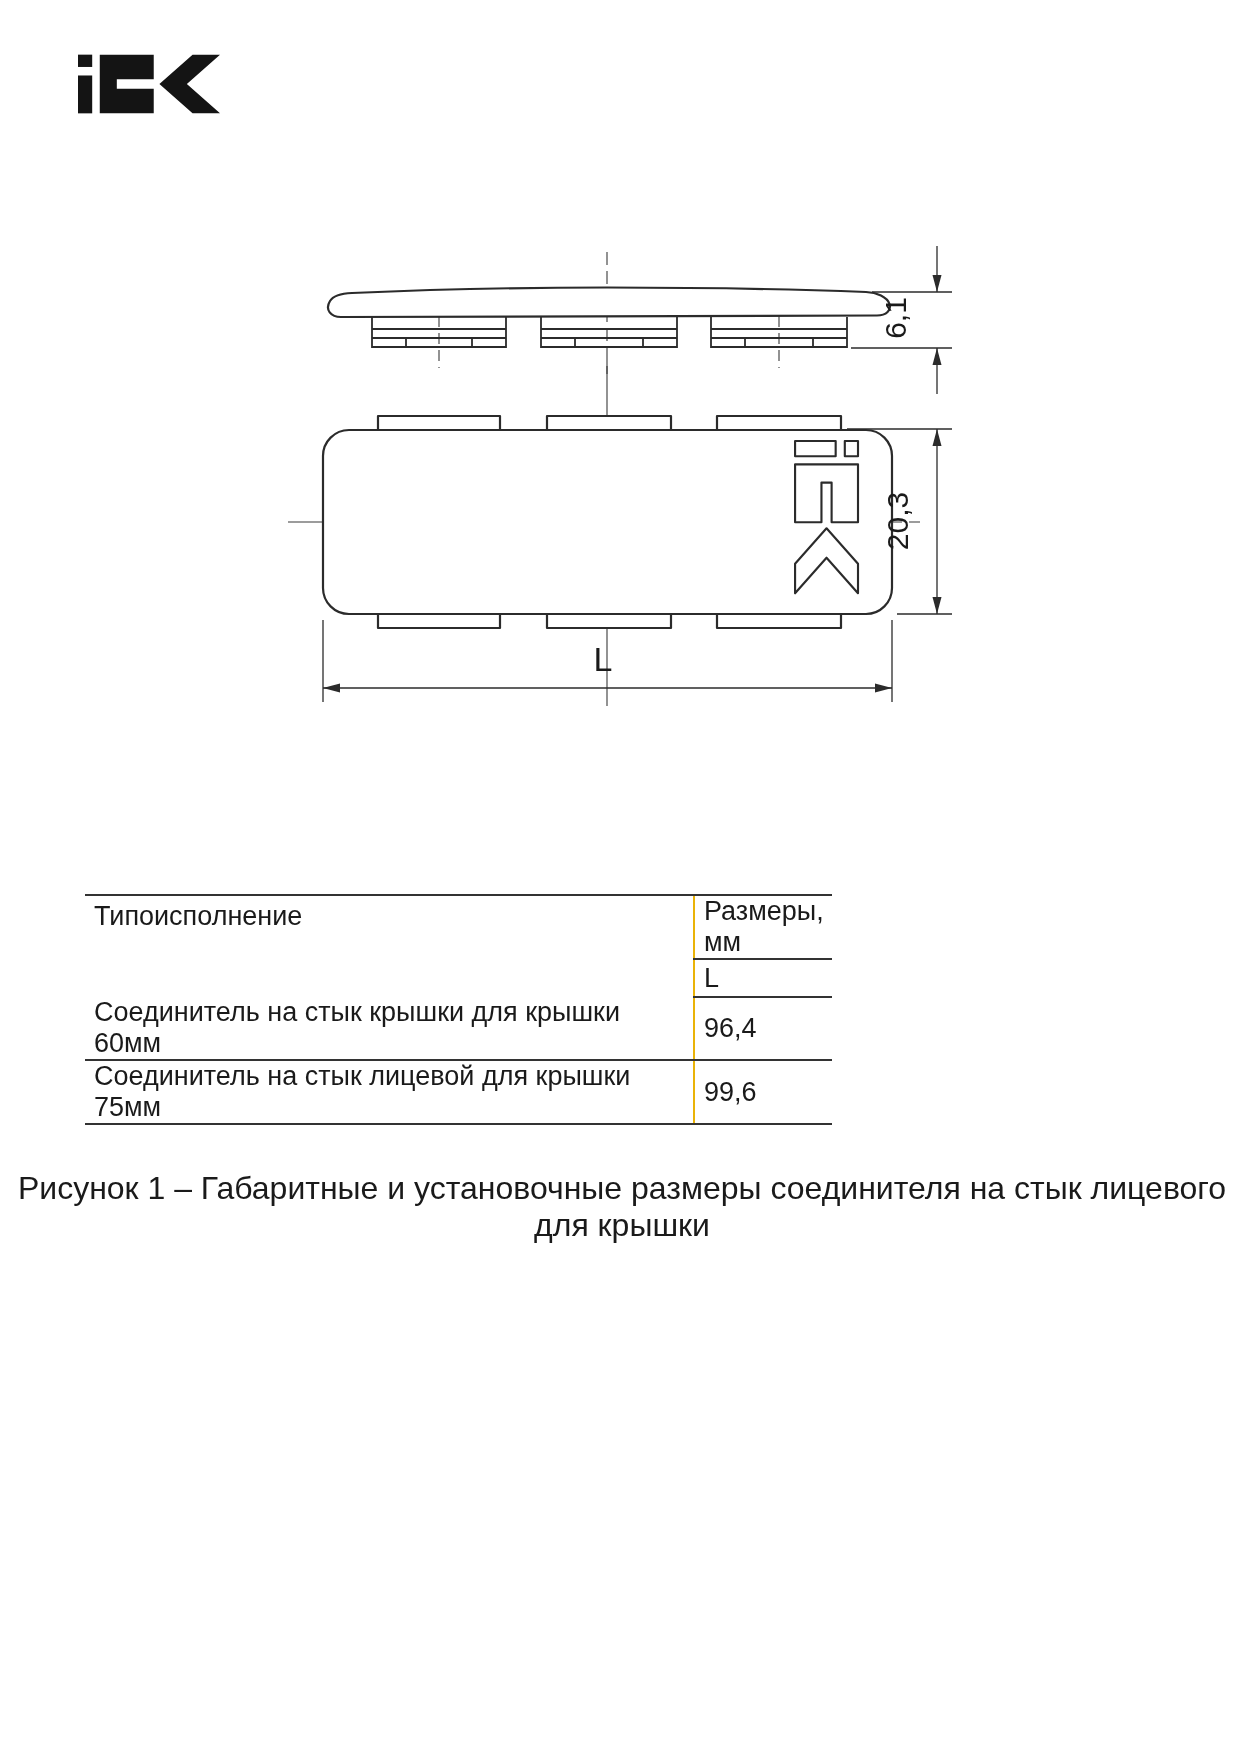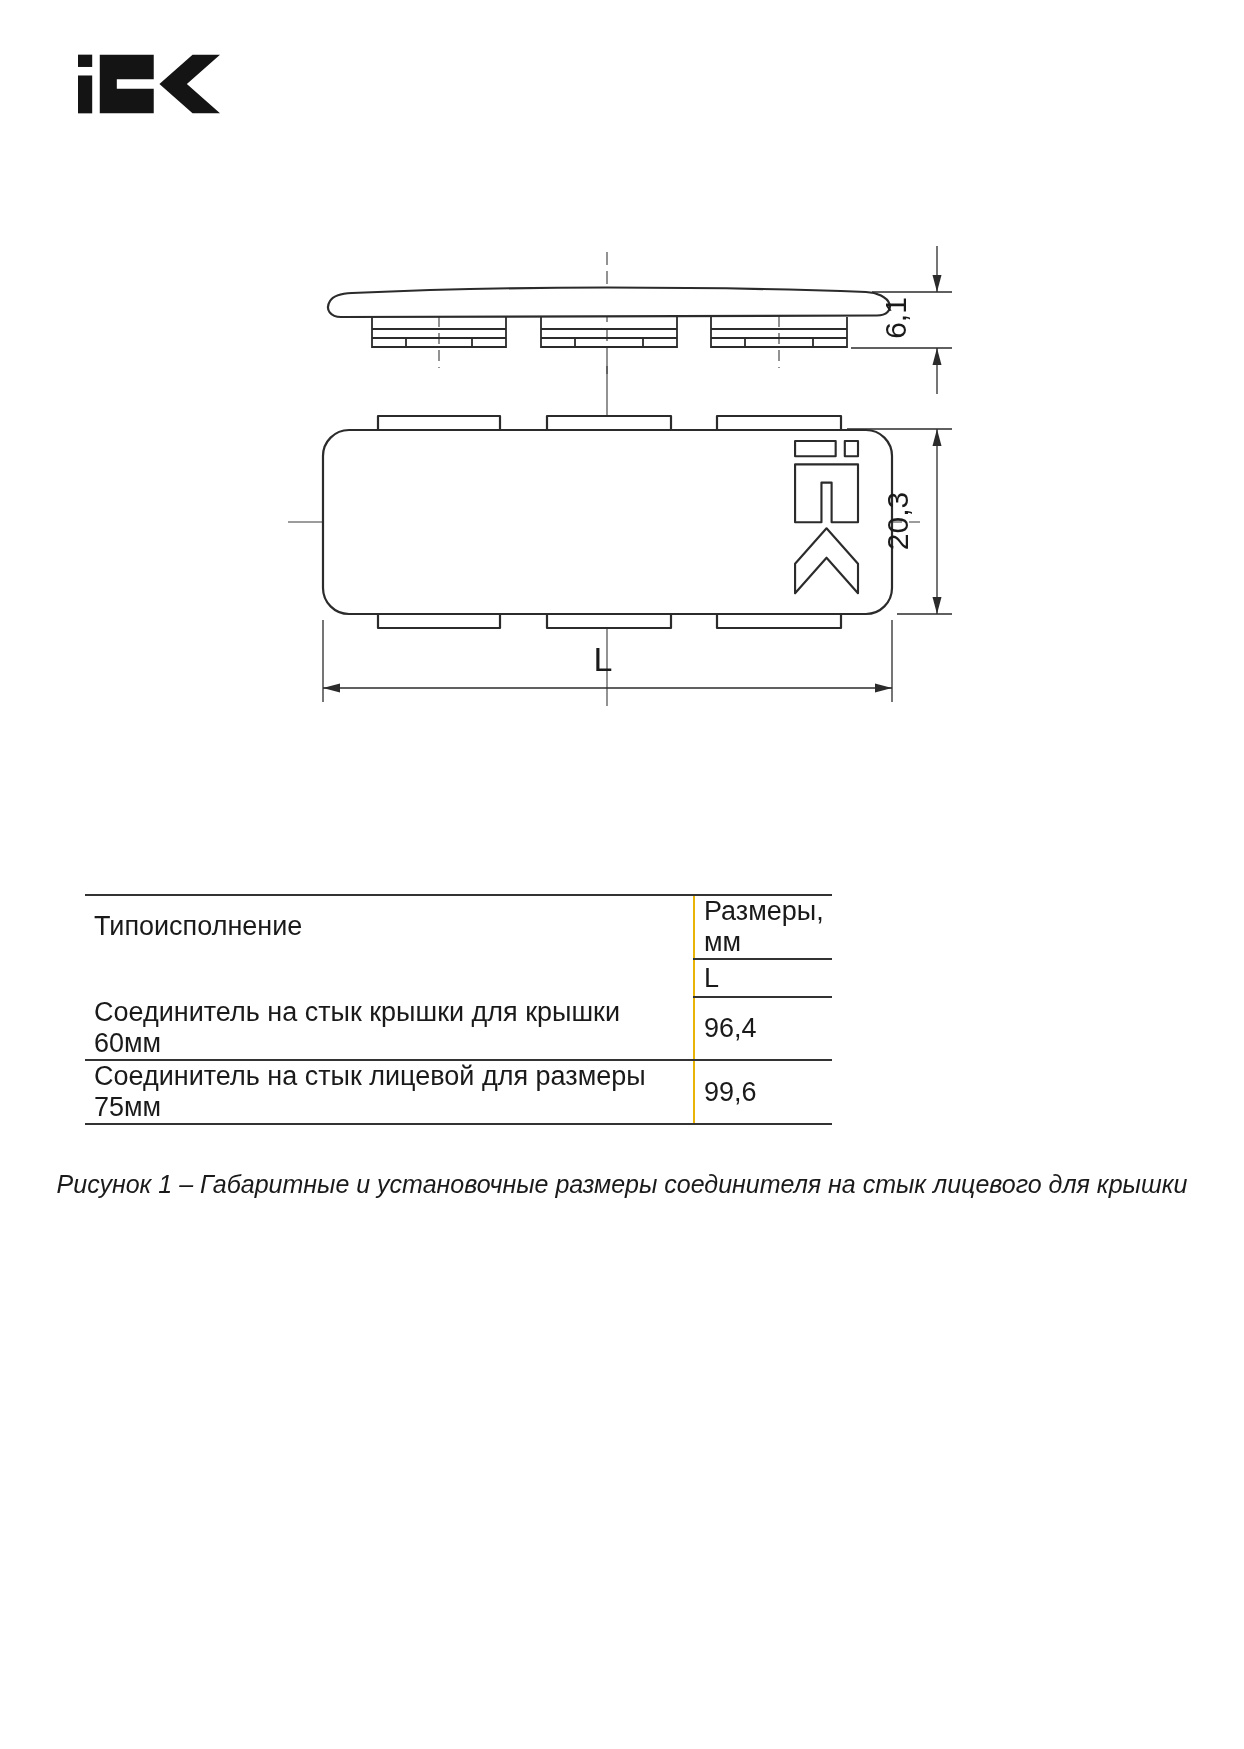--- a/index.html
+++ b/index.html
@@ -31,25 +31,25 @@
     font-size:27px;color:#1a1a1a;
   }
   .spec-table td{padding:0 0 0 9px;vertical-align:middle;}
   .spec-table .c1{width:599px;}
   .spec-table .c2{width:128px;border-left:2px solid #eab308;}
   .spec-table .r-head{height:62px;}
   .spec-table .r-sub{height:38px;}
   .spec-table .r-data{height:36px;}
   .spec-table .t-top{border-top:2px solid #333;}
   .spec-table .b-bot{border-bottom:2px solid #333;}
-  .spec-table .merge{vertical-align:top;padding-top:15px;}
+  .spec-table .merge{vertical-align:top;padding-top:5px;}
   
   .figure-caption{
     position:absolute;left:0;top:1170px;width:1244px;
-    text-align:center;font-size:25px;color:#1a1a1a;font-style:italic;
+    text-align:center;font-size:32px;color:#1a1a1a;
   }
 </style>
 </head>
 <body>
 
 <svg class="brand-logo" viewBox="0 0 150 62" role="img" aria-label="IEK">
   <g fill="#141414">
     <rect x="0" y="0" width="15" height="13"></rect>
     <rect x="0" y="22" width="15" height="40"></rect>
     <path d="M23 0 H80 V26 H41 V36 H80 V62 H23 Z"></path>
@@ -153,19 +153,19 @@
     <td class="c2 t-top b-bot">Размеры, мм</td>
   </tr>
   <tr class="r-sub">
     <td class="c2 b-bot">L</td>
   </tr>
   <tr class="r-data">
     <td class="c1 b-bot">Соединитель на стык крышки для крышки 60мм</td>
     <td class="c2 b-bot">96,4</td>
   </tr>
   <tr class="r-data">
-    <td class="c1 b-bot">Соединитель на стык лицевой для размеры 75мм</td>
+    <td class="c1 b-bot">Соединитель на стык лицевой для крышки 75мм</td>
     <td class="c2 b-bot">99,6</td>
   </tr>
 </tbody>
   </table>
 
 <div class="figure-caption">Рисунок 1 – Габаритные и установочные размеры соединителя на стык лицевого для крышки</div>
 
 </body></html>

